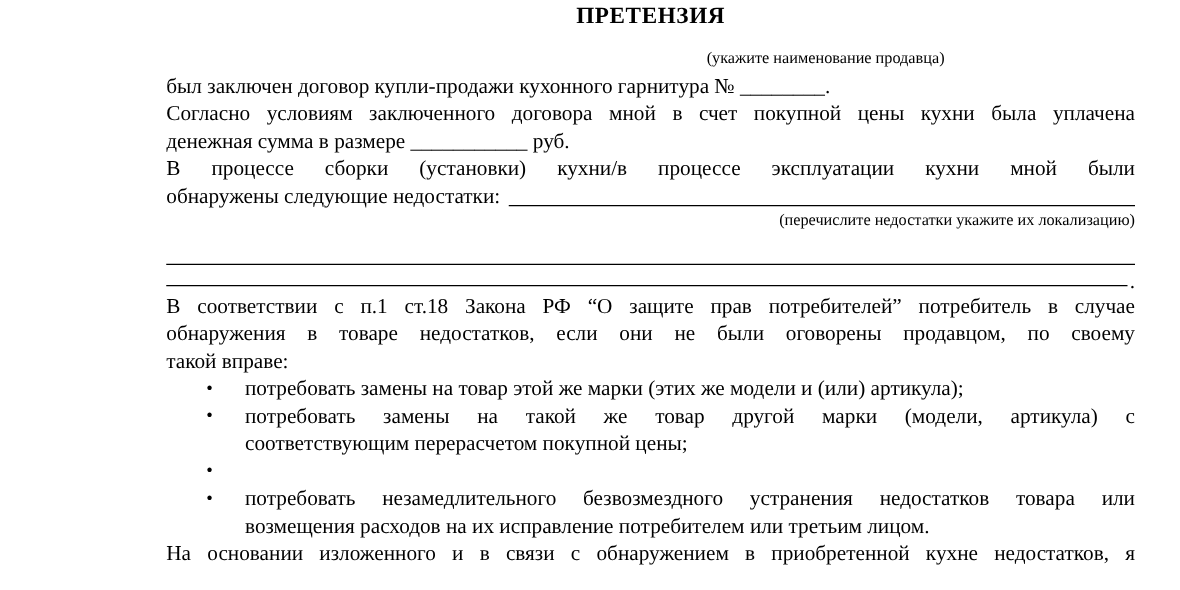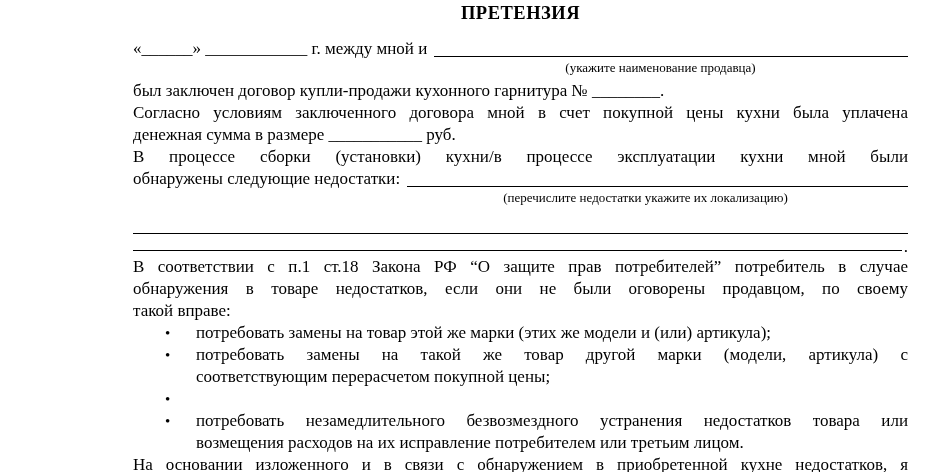--- a/index.html
+++ b/index.html
@@ -62,21 +62,21 @@
     border-bottom: 1px solid #000;
     margin-bottom: 3px;
     margin-left: 7px;
   }
   .caption-row {
     height: 20px;
     font-size: 13px;
     line-height: 16px;
   }
   .caption-seller { padding-left: 280px; text-align: center; }
-  .caption-defects { padding-left: 250px; text-align: center; }
+  .caption-defects { padding-left: 250px; text-align: right; }
   .blank-full-1 {
     height: 13px;
     margin-top: 10px;
     border-bottom: 1px solid #000;
   }
   .blank-full-2 {
     display: flex;
     align-items: flex-end;
     height: 20px;
   }
@@ -105,24 +105,20 @@
 </head>
 <body>
 
 <div class="page">
   <div class="content">
 
     <div class="doc-title">ПРЕТЕНЗИЯ</div>
 
     <div class="spacer-14"></div>
 
-    <div class="flexline">
-      <span>«______» ____________ г. между мной и</span>
-      <span class="fill-blank"></span>
-    </div>
 
     <div class="caption-row caption-seller">(укажите наименование продавца)</div>
 
     <div class="line ll">был заключен договор купли-продажи кухонного гарнитура № ________.</div>
 
     <div class="jl">Согласно условиям заключенного договора мной в счет покупной цены кухни была уплачена</div>
 
     <div class="line ll">денежная сумма в размере ___________ руб.</div>
 
     <div class="jl">В процессе сборки (установки) кухни/в процессе эксплуатации кухни мной были</div>

